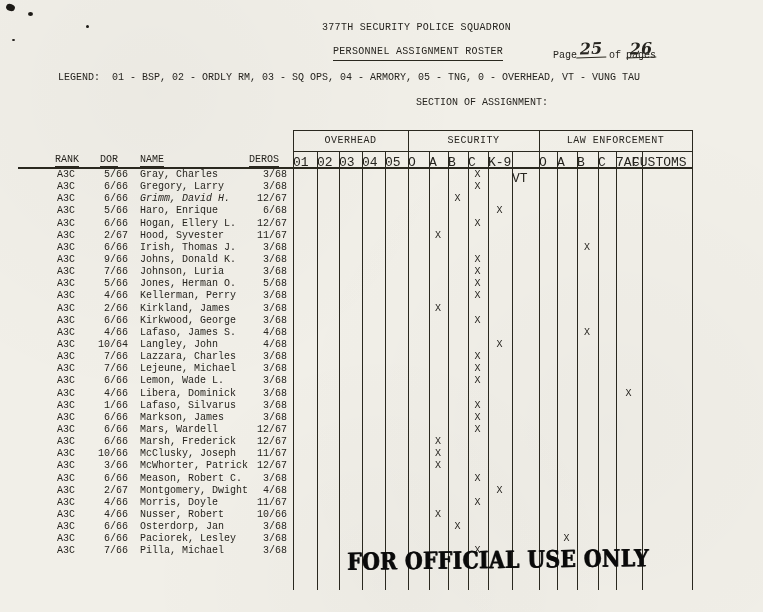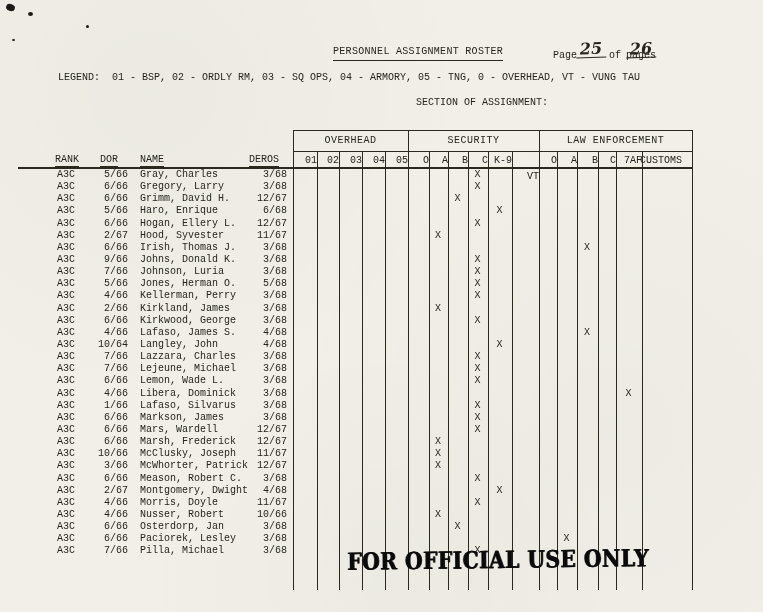--- a/index.html
+++ b/index.html
@@ -23,21 +23,21 @@
     font-family:"DejaVu Serif",serif;
     font-style:italic;font-weight:bold;
     font-size:16px;line-height:16px;
     text-align:center;
     border-bottom:1.1px solid #2a281f;
     transform:rotate(-2deg);
   }
   .hline{position:absolute;background:#2a281f;height:1.4px;}
   .vline{position:absolute;background:#2a281f;width:1.4px;}
   .grp-label{position:absolute;font-size:10px;text-align:center;letter-spacing:0.5px;}
-  .sub-label{position:absolute;font-size:10px;text-align:right;letter-spacing:0px;}
+  .sub-label{position:absolute;font-size:13px;text-align:left;letter-spacing:0px;}
   .hdr{position:absolute;font-size:10px;border-bottom:1.2px solid #2a281f;padding-bottom:1px;}
   .row{position:relative;height:12.15px;font-size:10px;line-height:12.15px;}
   .cell{position:absolute;top:0;white-space:pre;}
   .num{text-align:right;}
   .mark{position:absolute;top:0;font-size:10px;}
   .stamp{
     position:absolute;left:347px;top:548px;
     font-family:"DejaVu Serif",serif;font-weight:bold;
     font-size:19.5px;letter-spacing:0.4px;white-space:pre;
     color:#0a0a0a;
@@ -51,20 +51,21 @@
 </head>
 <body>
 
 <div class="page">
 
   <div class="speck" style="left:6px;top:4px;width:9px;height:7px;transform:rotate(20deg);"></div>
   <div class="speck" style="left:28px;top:12px;width:5px;height:4px;"></div>
   <div class="speck" style="left:86px;top:25px;width:3px;height:3px;"></div>
   <div class="speck" style="left:12px;top:39px;width:3px;height:2px;"></div>
 
+  <div class="t title" style="left:322px;top:22px;">377TH SECURITY POLICE SQUADRON</div>
   <div class="t title underlined" style="left:333px;top:46px;">PERSONNEL ASSIGNMENT ROSTER</div>
 
   <div class="t" style="left:553px;top:50px;">Page</div>
   <div class="hand" style="left:576px;top:41px;width:30px;">25</div>
   <div class="t" style="left:609px;top:50px;">of</div>
   <div class="hand" style="left:626px;top:41px;width:30px;">26</div>
   <div class="t" style="left:626px;top:50px;">pages</div>
 
   <div class="t" style="left:58px;top:72px;">LEGEND:  01 - BSP, 02 - ORDLY RM, 03 - SQ OPS, 04 - ARMORY, 05 - TNG, 0 - OVERHEAD, VT - VUNG TAU</div>
   <div class="t" style="left:416px;top:97px;">SECTION OF ASSIGNMENT:</div>
@@ -131,21 +132,21 @@
       <div class="row">
         <div class="cell" style="left:57px;">A3C</div>
         <div class="cell num" style="left:92px;width:36px;">6/66</div>
         <div class="cell" style="left:140px;">Gregory, Larry</div>
         <div class="cell num" style="left:243px;width:44px;">3/68</div>
         <div class="mark" style="left:474.5px;">X</div>
       </div>
       <div class="row">
         <div class="cell" style="left:57px;">A3C</div>
         <div class="cell num" style="left:92px;width:36px;">6/66</div>
-        <div class="cell" style="left:140px;">Grimm, David H.</div>
+        <div class="cell" style="left:140px;font-style:italic;">Grimm, David H.</div>
         <div class="cell num" style="left:243px;width:44px;">12/67</div>
         <div class="mark" style="left:454.5px;">X</div>
       </div>
       <div class="row">
         <div class="cell" style="left:57px;">A3C</div>
         <div class="cell num" style="left:92px;width:36px;">5/66</div>
         <div class="cell" style="left:140px;">Haro, Enrique</div>
         <div class="cell num" style="left:243px;width:44px;">6/68</div>
         <div class="mark" style="left:496.5px;">X</div>
       </div>

